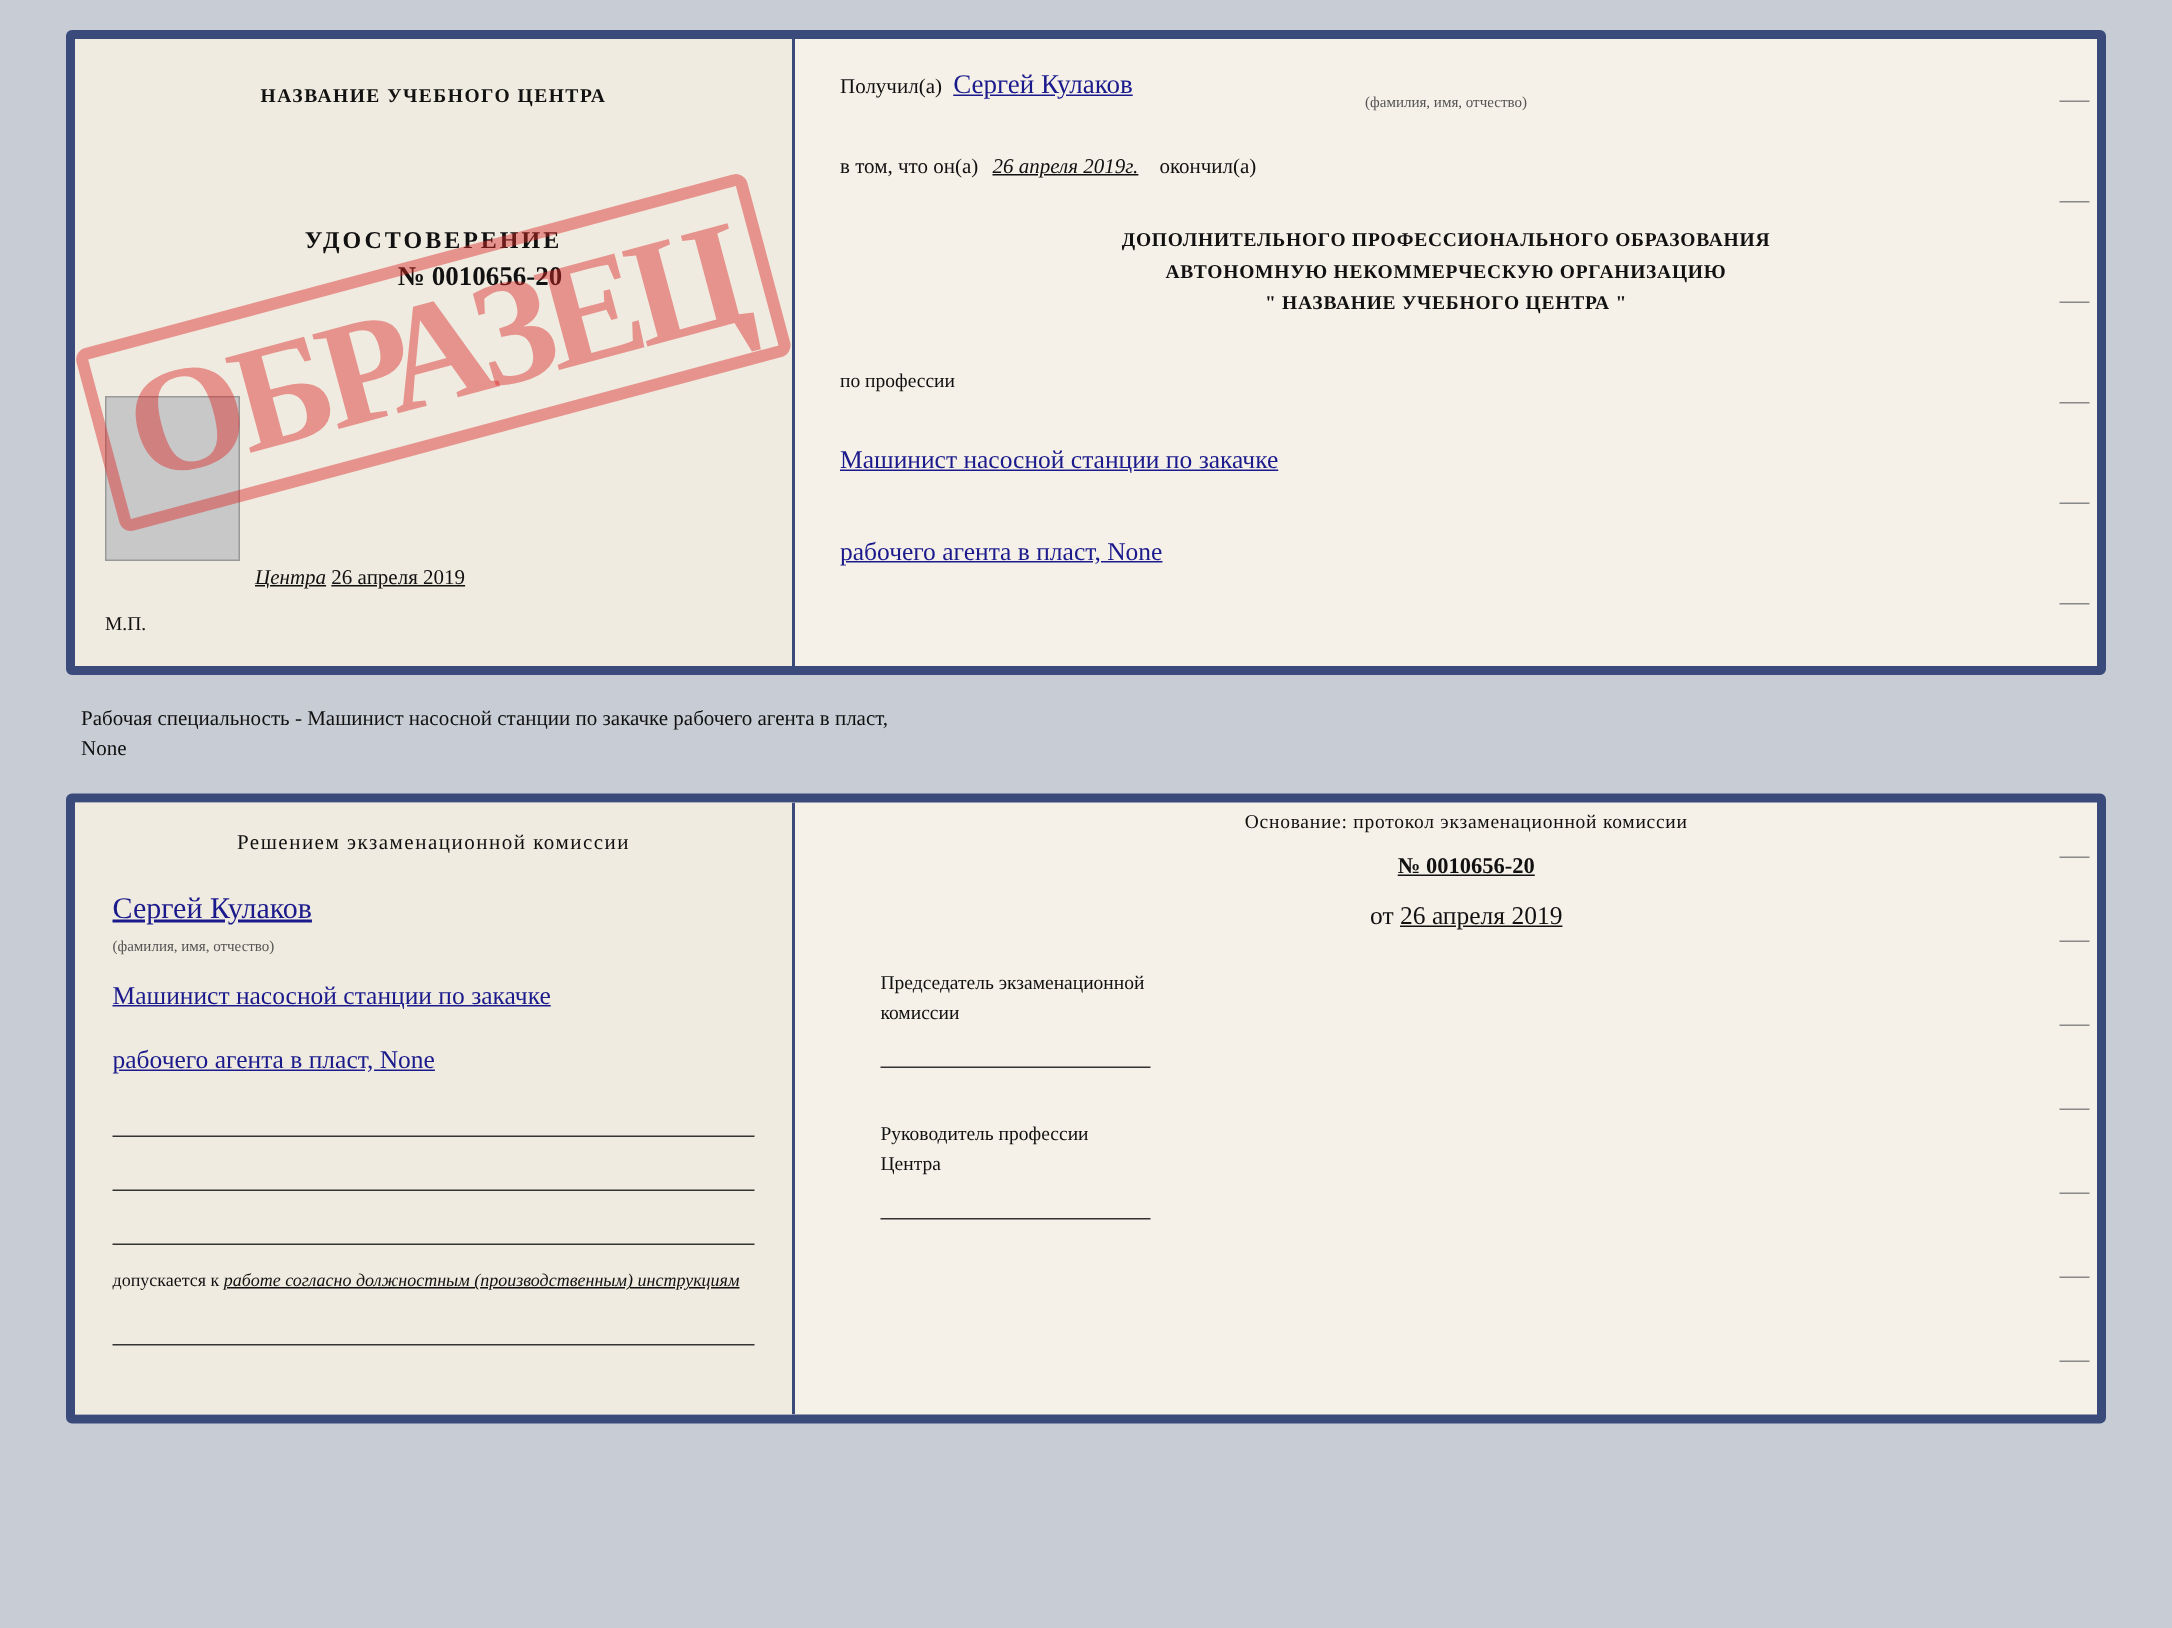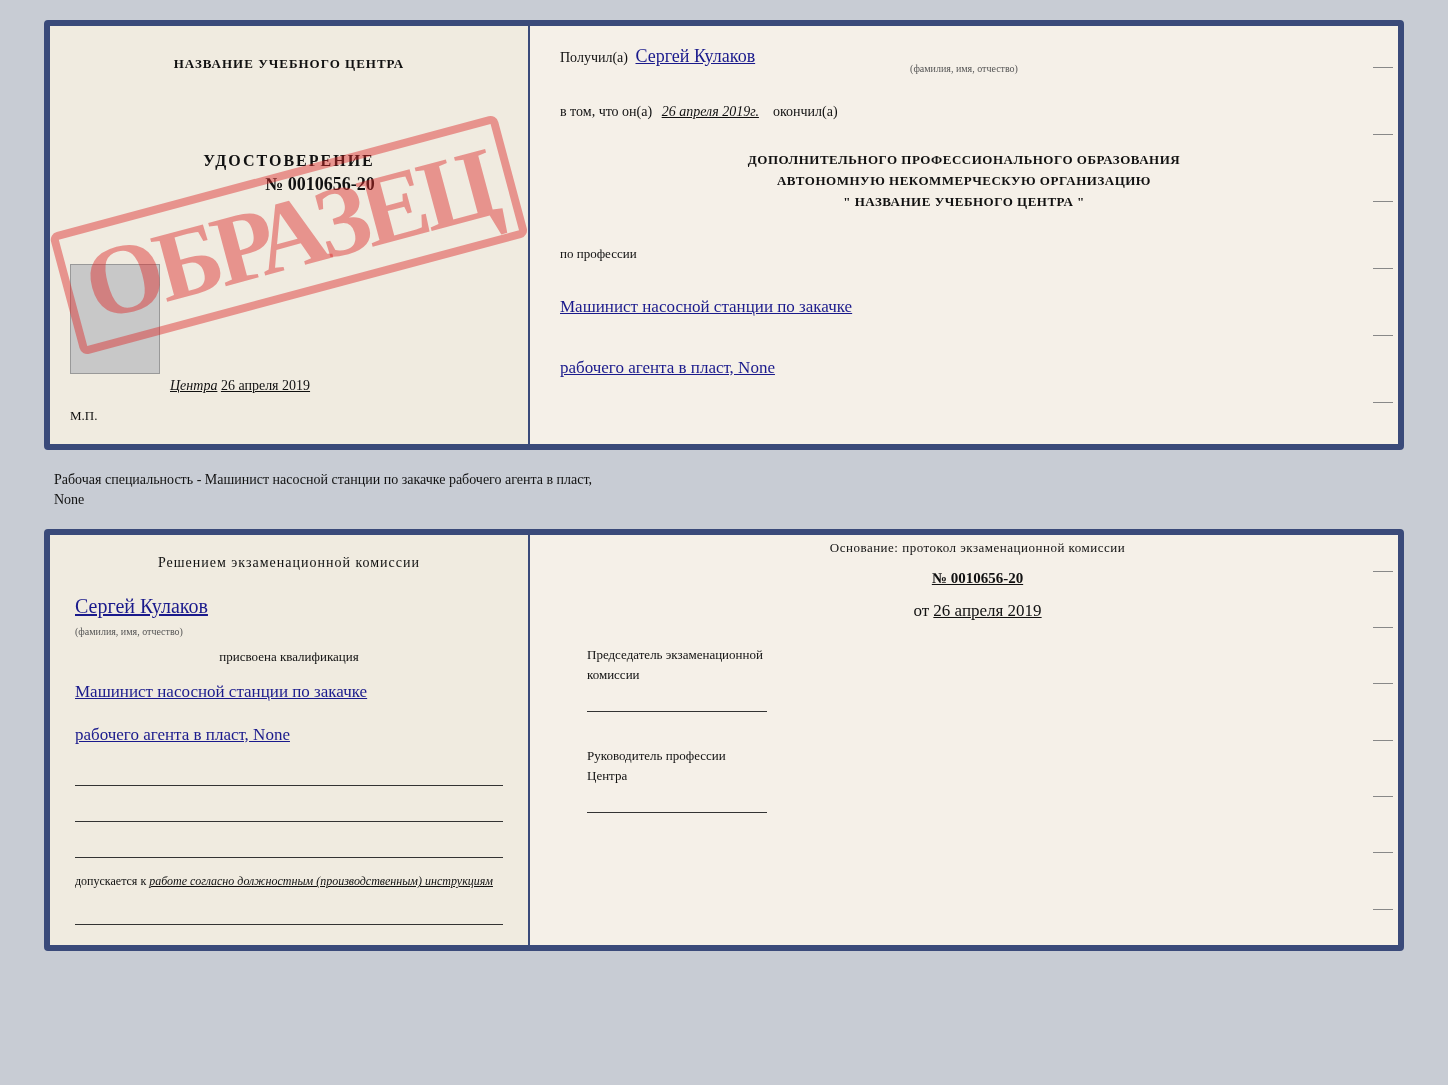--- a/index.html
+++ b/index.html
@@ -412,21 +412,20 @@
   <br>
   <span>None</span>
 </div>
 
 <div class="document-card bottom-doc">
 
   <div class="bottom-left">
     <div class="commission-title">Решением экзаменационной комиссии</div>
     <div class="cursive-name-bottom">Сергей Кулаков</div>
     <div class="small-under-label">(фамилия, имя, отчество)</div>
-    <div class="assigned-label">присвоена квалификация</div>
     <div class="qual-cursive">Машинист насосной станции по закачке</div>
     <div class="qual-cursive">рабочего агента в пласт, None</div>
     <div class="underline-row"></div>
     <div class="underline-row"></div>
     <div class="underline-row"></div>
     <div class="допускается-label">
       <span>допускается к</span>
       <span class="italic-text">работе согласно должностным (производственным) инструкциям</span>
     </div>
     <div class="underline-row"></div>

